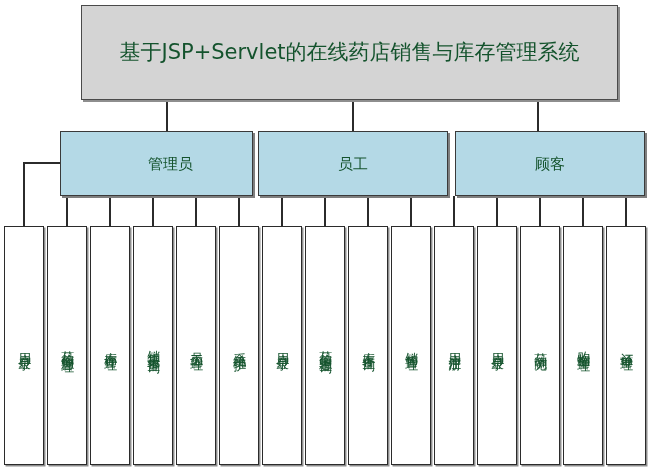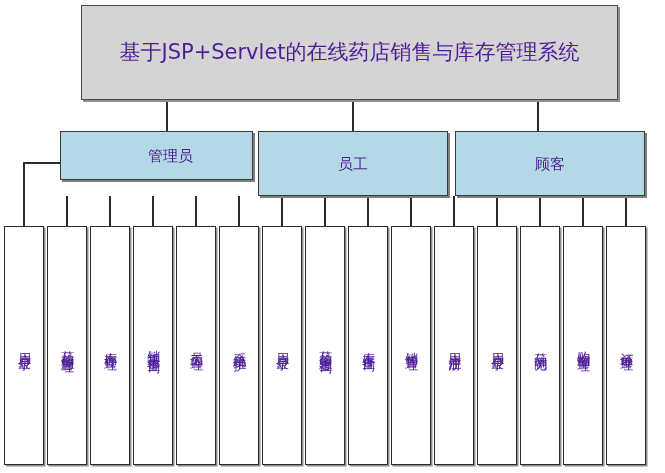--- a/index.html
+++ b/index.html
@@ -27,21 +27,21 @@
     pointer-events: none;
   }
   .node {
     position: absolute;
     box-sizing: border-box;
     border: 1px solid #2b2b2b;
     display: flex;
     align-items: center;
     justify-content: center;
     text-align: right;
-    color: #4c1d95;
+    color: #14532d;
     z-index: 2;
   }
   
   .node-root {
     background: #d4d4d4;
     border: 1px solid #4a4a4a;
     box-shadow: 2px 2px 0 0 #8e8e8e;
     font-size: 21px;
     letter-spacing: 0px;
     line-height: 1.2;
@@ -104,21 +104,21 @@
       <line x1="540" y1="196" x2="540" y2="226"></line>
       <line x1="583" y1="196" x2="583" y2="226"></line>
       <line x1="626" y1="196" x2="626" y2="226"></line>
     </g>
   </svg>
 
   <div class="node node-root" style="left:81px; top:5px; width:537px; height:95px;">
     <span>基于JSP+Servlet的在线药店销售与库存管理系统</span>
   </div>
 
-  <div class="node node-role" style="left:60px; top:131px; width:193px; height:49px;padding-left:28px;">
+  <div class="node node-role" style="left:60px; top:131px; width:193px; height:65px;padding-left:28px;">
     <span>管理员</span>
   </div>
 
   <div class="node node-role" style="left:455px; top:131px; width:190px; height:65px;">
     <span>顾客</span>
   </div>
 
   <div class="node node-role" style="left:258px; top:131px; width:190px; height:65px;">
     <span>员工</span>
   </div>

